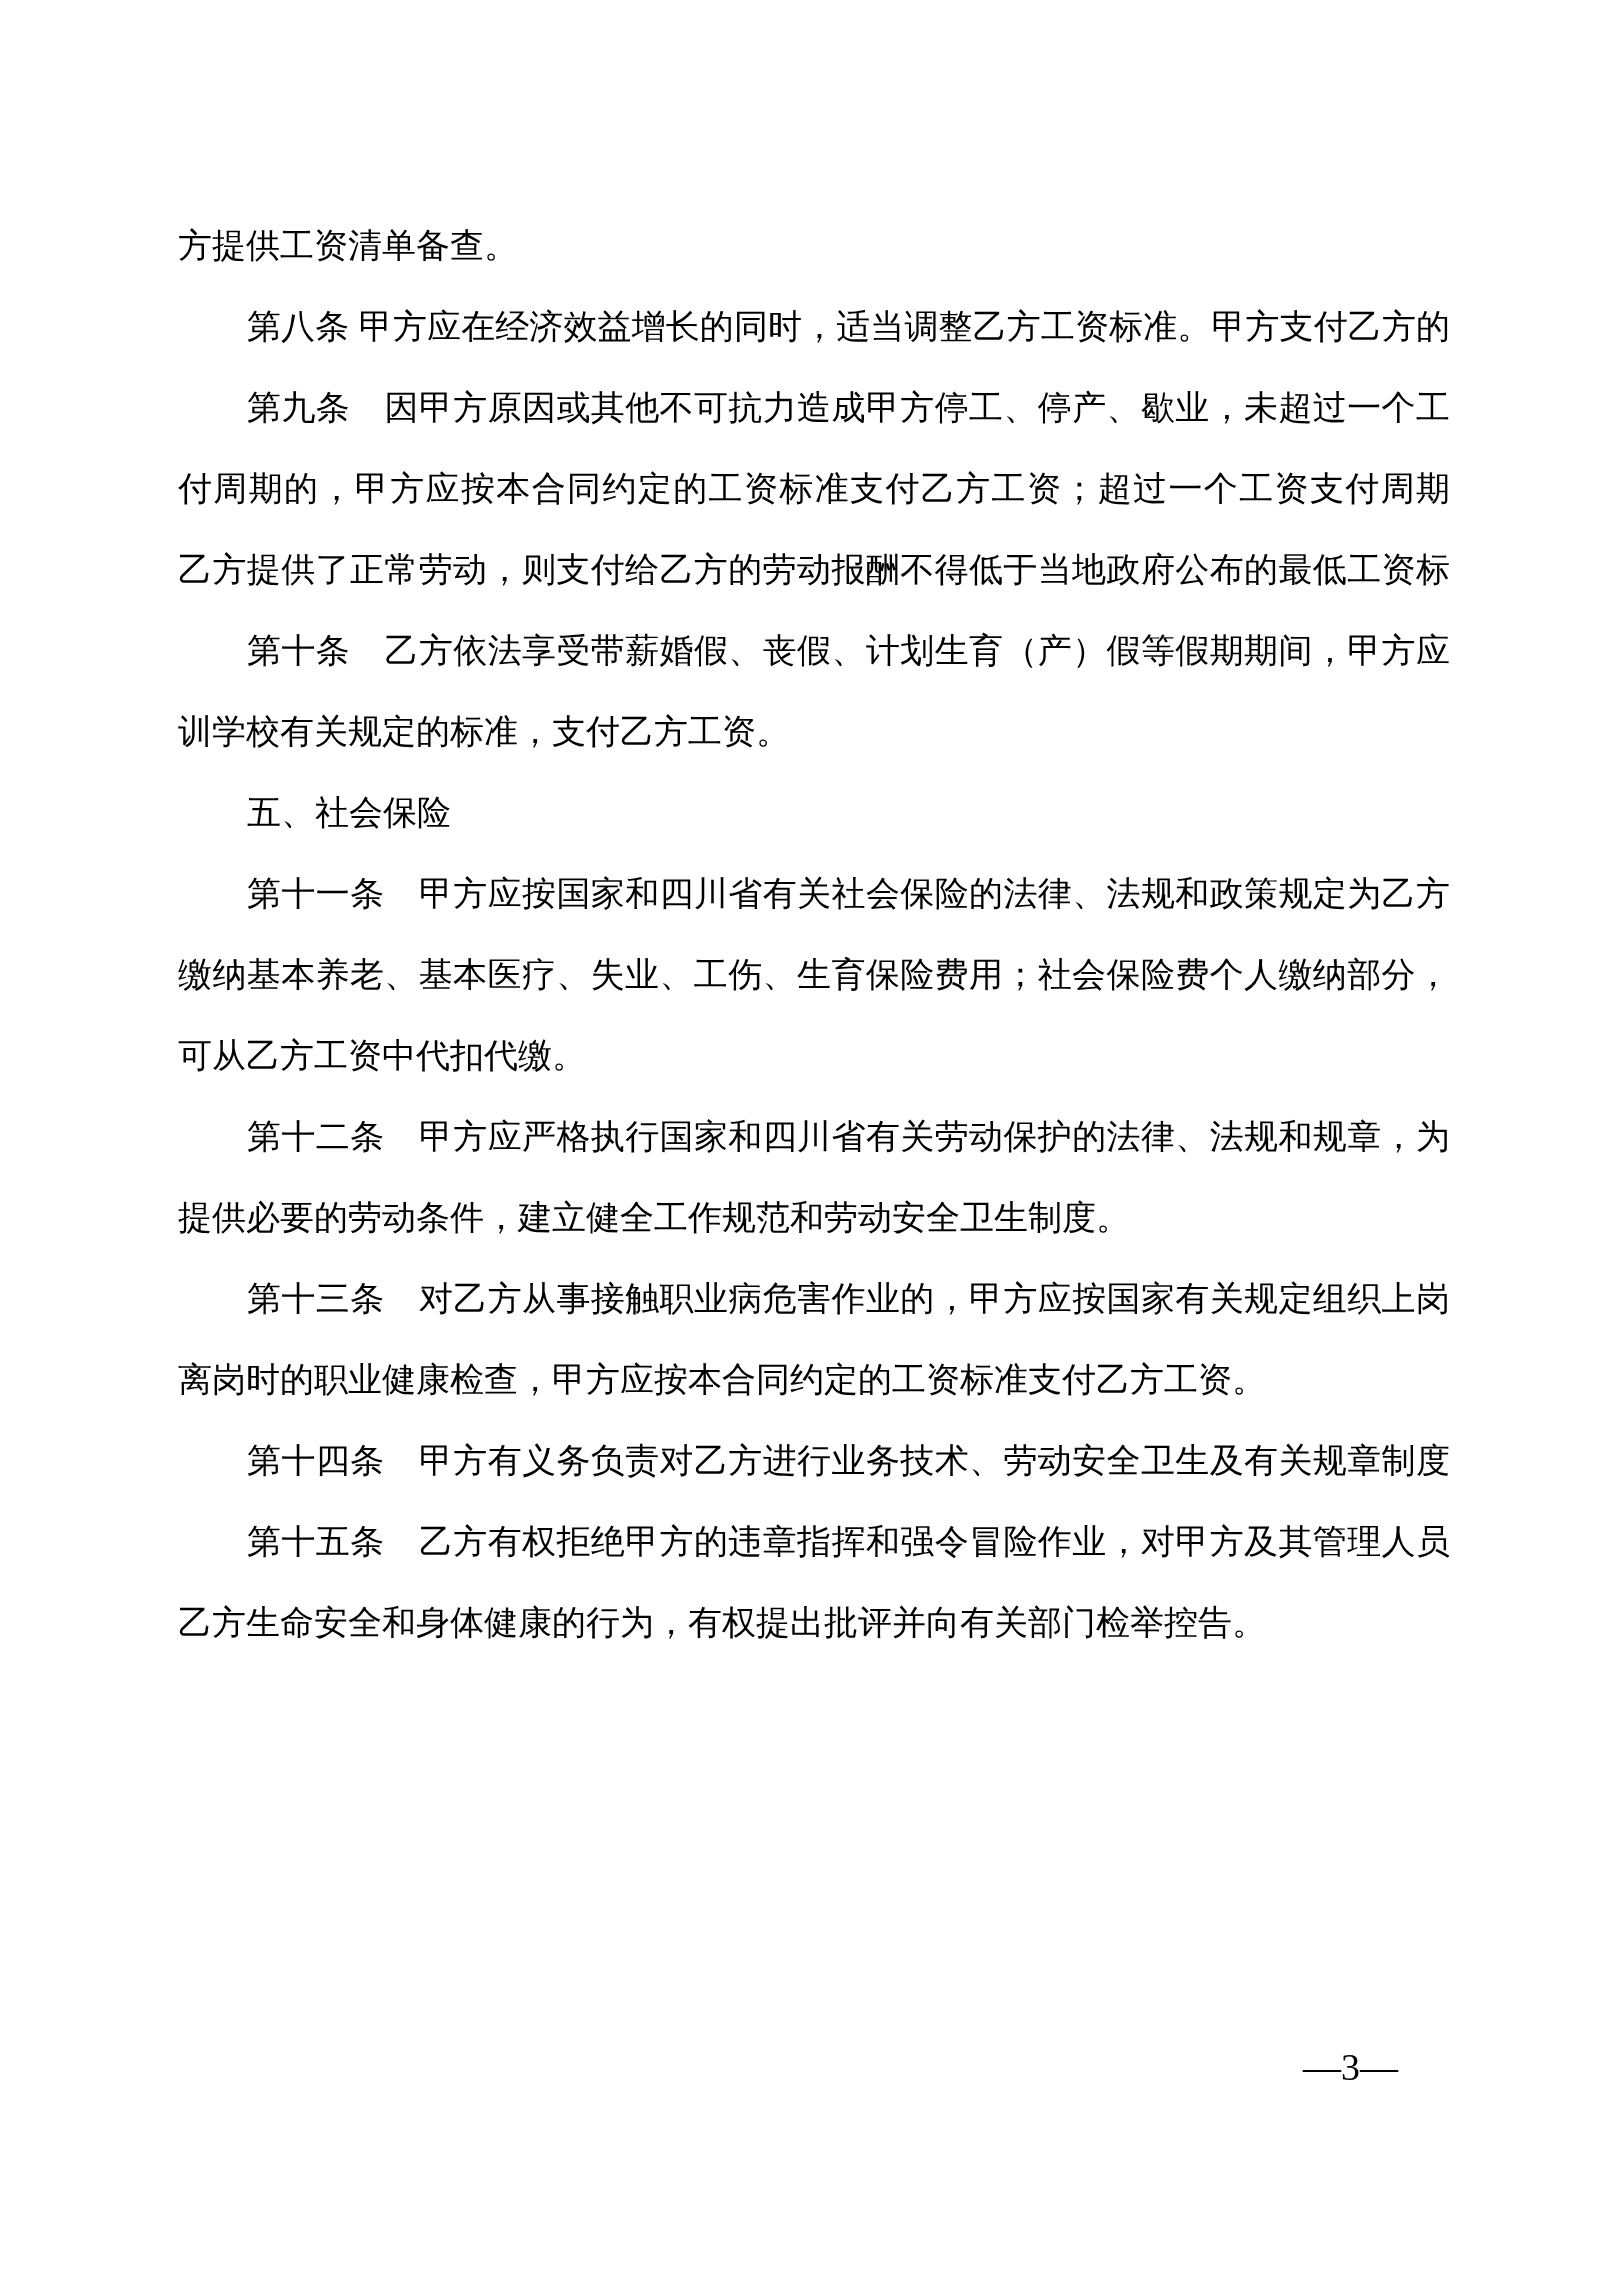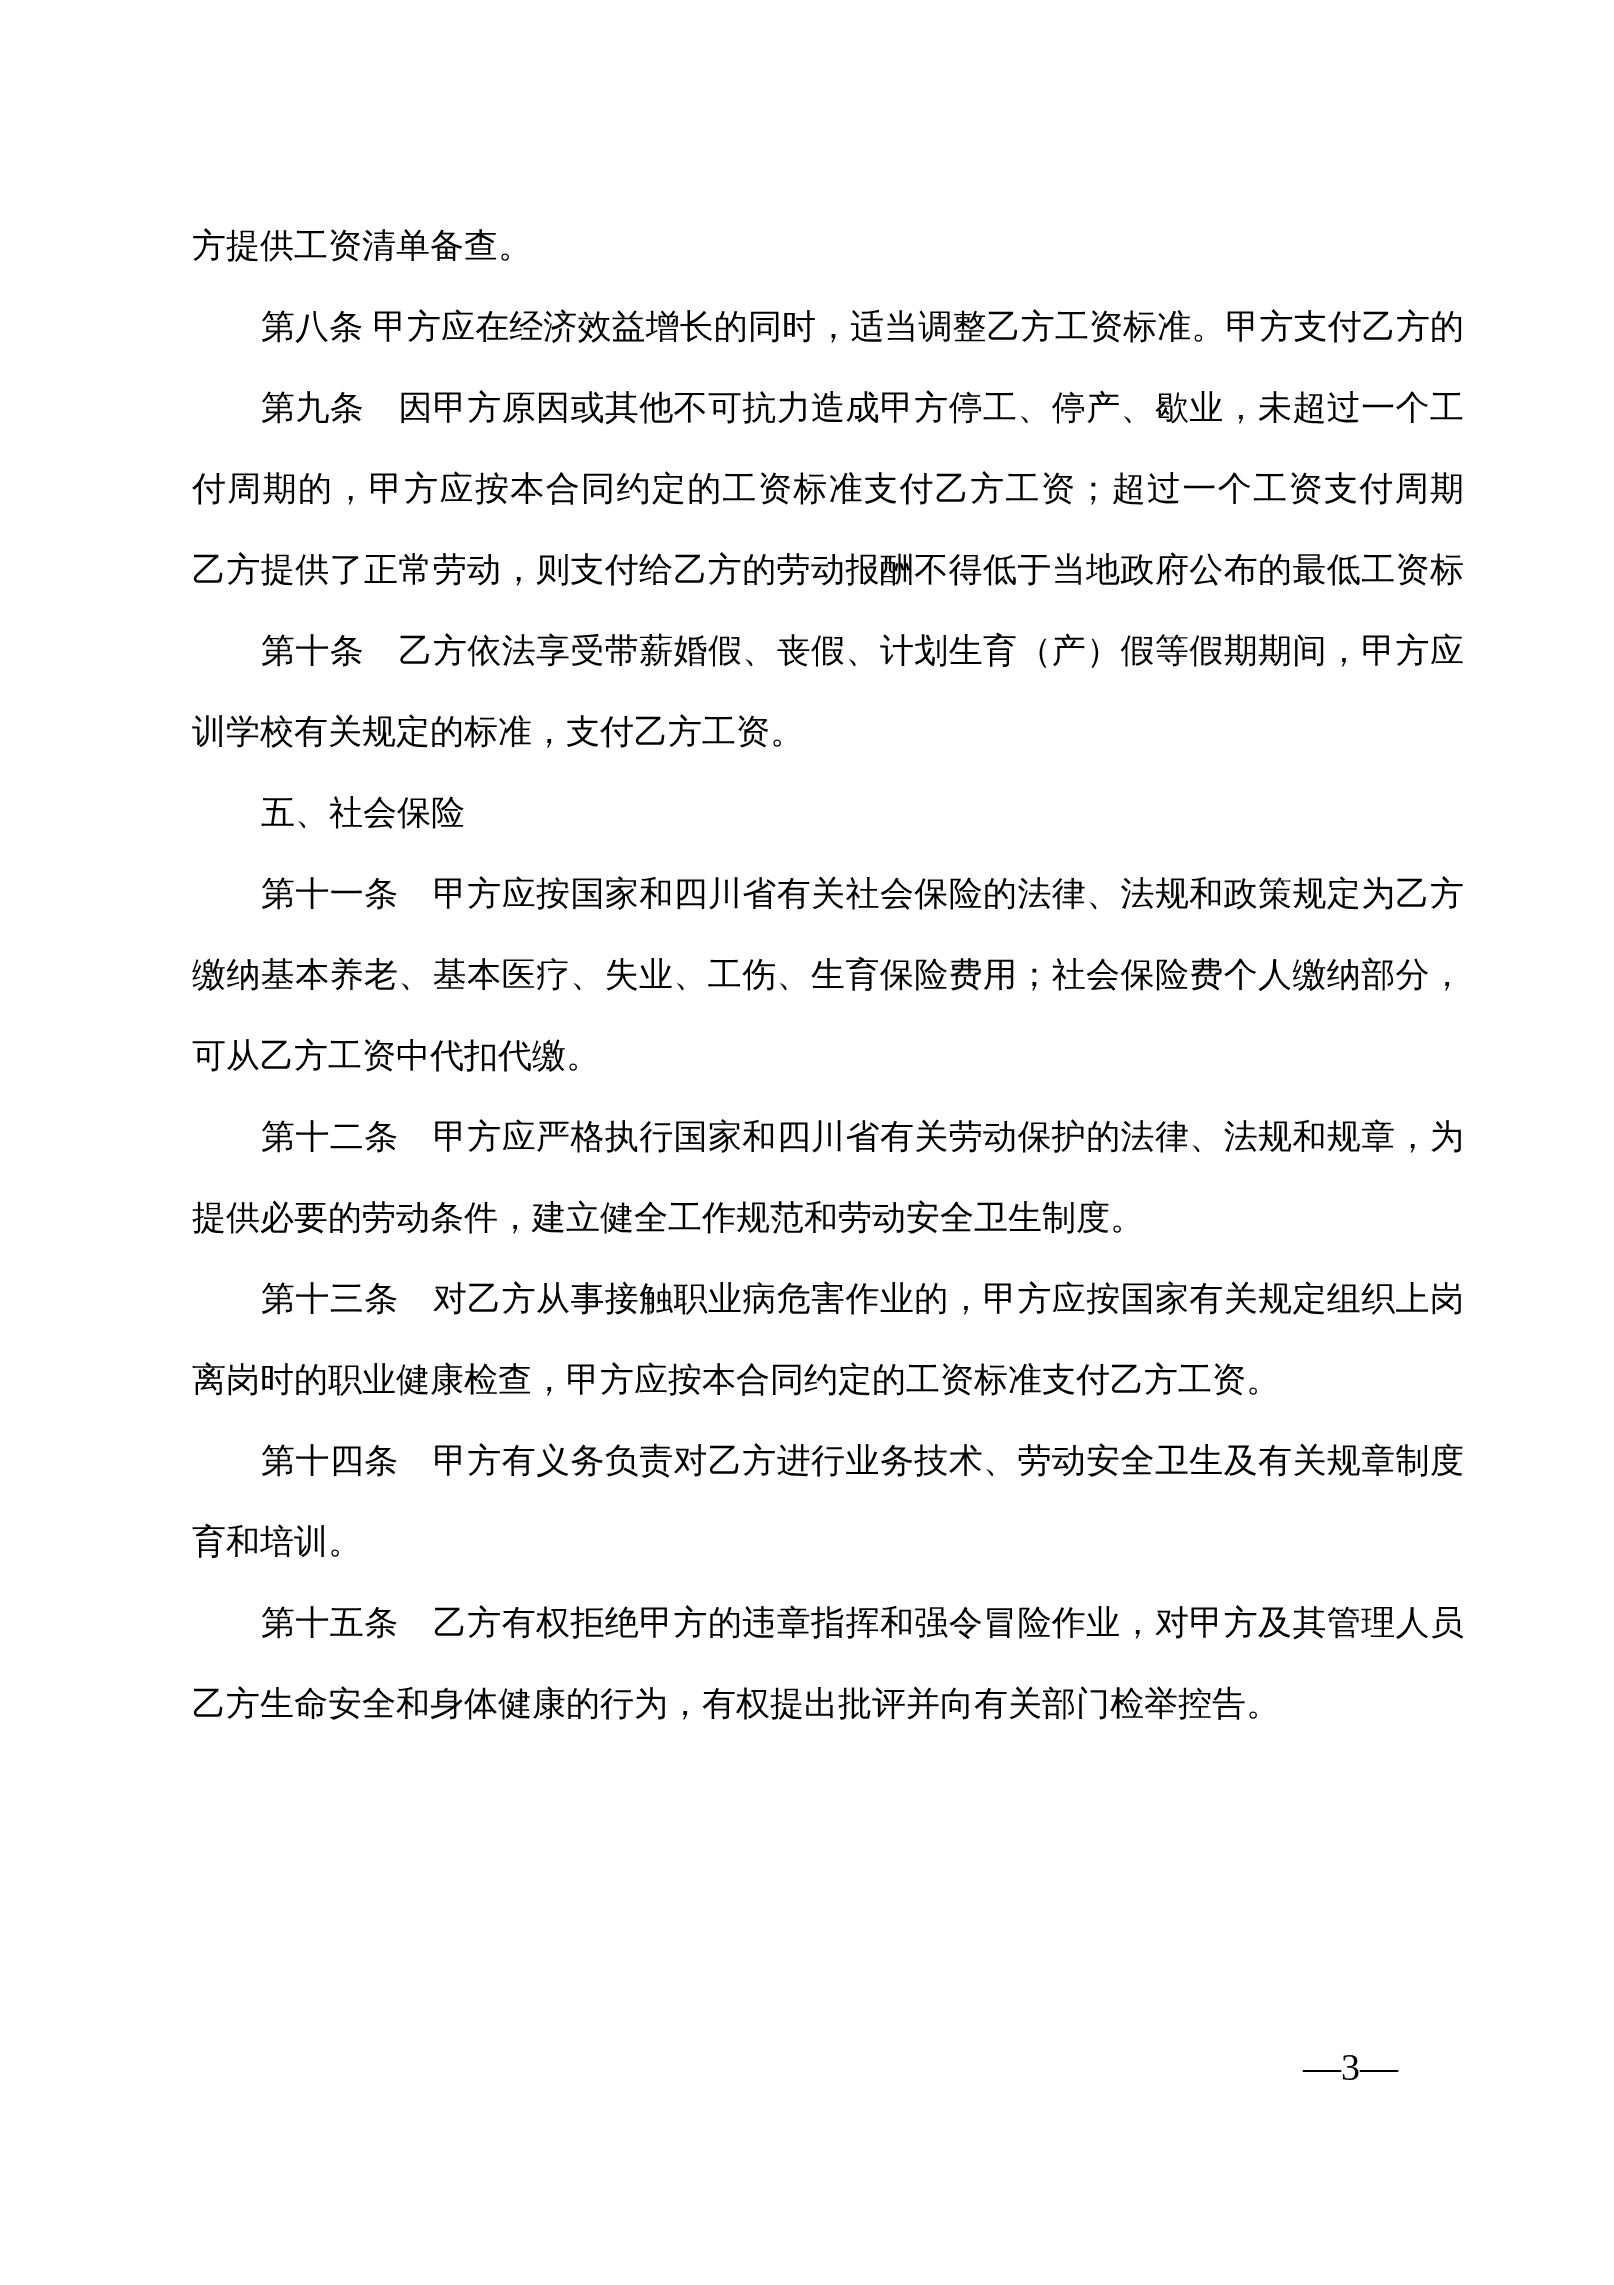--- a/index.html
+++ b/index.html
@@ -10,21 +10,21 @@
   body {
     position: relative;
     width: 1615px;
     height: 2285px;
     overflow: hidden;
     font-family: "Liberation Sans", sans-serif;
     color: #000000;
   }
   .doc-content {
     position: absolute;
-    left: 192px;
+    left: 178px;
     top: 205px;
     width: 1272px;
   }
   .line {
     height: 81px;
     line-height: 81px;
     font-size: 34px;
     letter-spacing: 0;
     white-space: nowrap;
     text-align: left;
@@ -66,19 +66,18 @@
     <div class="line">训学校有关规定的标准，支付乙方工资。</div>
     <div class="line indent">五、社会保险</div>
     <div class="line indent full">第十一条　甲方应按国家和四川省有关社会保险的法律、法规和政策规定为乙方足额</div>
     <div class="line full">缴纳基本养老、基本医疗、失业、工伤、生育保险费用；社会保险费个人缴纳部分，甲方</div>
     <div class="line">可从乙方工资中代扣代缴。</div>
     <div class="line indent full">第十二条　甲方应严格执行国家和四川省有关劳动保护的法律、法规和规章，为乙方</div>
     <div class="line">提供必要的劳动条件，建立健全工作规范和劳动安全卫生制度。</div>
     <div class="line indent full">第十三条　对乙方从事接触职业病危害作业的，甲方应按国家有关规定组织上岗前和</div>
     <div class="line">离岗时的职业健康检查，甲方应按本合同约定的工资标准支付乙方工资。</div>
     <div class="line indent full">第十四条　甲方有义务负责对乙方进行业务技术、劳动安全卫生及有关规章制度的教</div>
-    <div class="line">育和培训。</div>
     <div class="line indent full">第十五条　乙方有权拒绝甲方的违章指挥和强令冒险作业，对甲方及其管理人员漠视</div>
     <div class="line">乙方生命安全和身体健康的行为，有权提出批评并向有关部门检举控告。</div>
   </div>
 
 <div class="page-number">—3—</div>
 
 
 </body></html>

